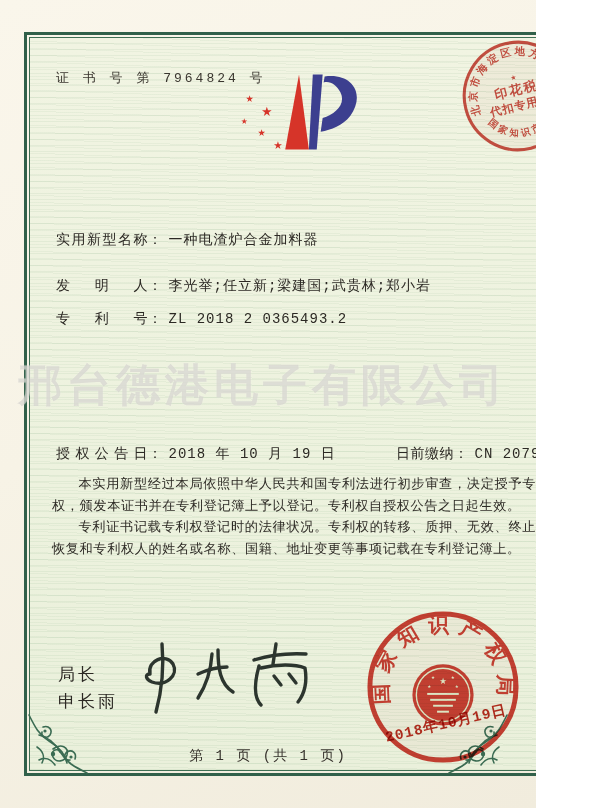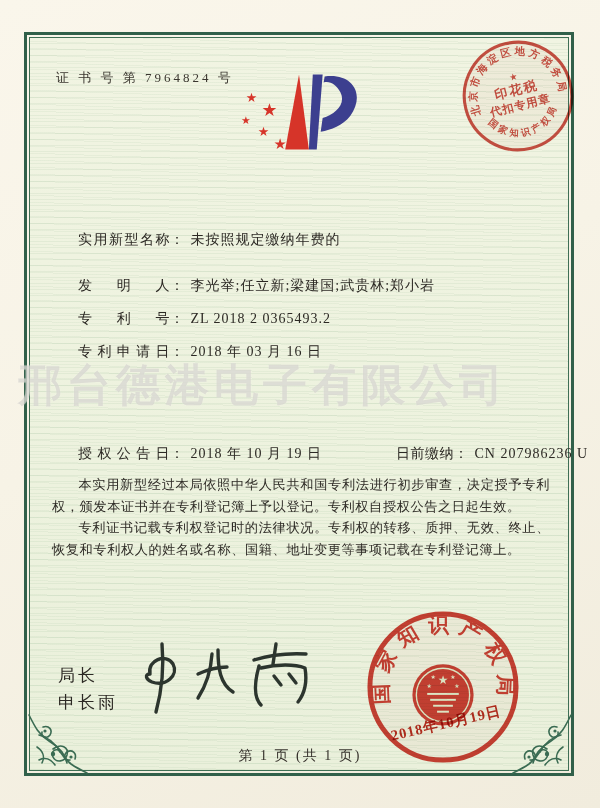--- a/index.html
+++ b/index.html
@@ -1,35 +1,35 @@
 <!DOCTYPE html>
 <html><head>
 <meta charset="utf-8">
 <style>
   html,body{margin:0;padding:0;}
   .page{
-    position:relative;width:600px;height:808px;overflow:hidden;
+    position:relative;width:536px;height:808px;overflow:hidden;
     background:linear-gradient(155deg,#faf6eb 0%,#f7f3e6 45%,#f1ecdd 100%);
-    font-family:Liberation Serif, serif;color:#2c2924;
+    font-family:Liberation Mono, monospace;color:#2c2924;
   }
   .frame{position:absolute;left:24px;top:32px;width:550px;height:744px;
     border:3px solid #31604a;box-sizing:border-box;}
   .frame-inner{position:absolute;inset:2px;border:1px solid #3f6f55;
     background:
       repeating-linear-gradient(0deg, rgba(110,160,115,0.10) 0 1px, rgba(0,0,0,0) 1px 6px),
       repeating-linear-gradient(2deg, rgba(110,160,115,0.08) 0 1px, rgba(0,0,0,0) 1px 7px),
       linear-gradient(180deg,#f1f4e2 0%,#edf2de 60%,#eaf0db 100%);}
   .cert-no{position:absolute;left:56px;top:69px;font-size:13px;letter-spacing:3px;color:#3a362f;}
   .logo{position:absolute;left:236px;top:72px;width:128px;height:82px;}
   .tax-stamp{position:absolute;left:456px;top:34px;width:124px;height:124px;
     mix-blend-mode:multiply;opacity:.88;}
   .title{position:absolute;left:0;right:0;top:146px;text-align:center;
     font-size:31px;font-weight:600;letter-spacing:12px;color:#1e1c18;}
   .field{position:absolute;left:56px;font-size:14px;letter-spacing:.5px;white-space:nowrap;}
-  .lbl{display:inline-block;width:92px;text-align:justify;text-align-last:justify;margin-left:22px;}
+  .lbl{display:inline-block;width:92px;text-align:justify;text-align-last:justify;}
   .colon{margin:0 6px 0 0;}
   .val{letter-spacing:1px;}
   .grant-no-cell{position:absolute;left:340px;top:0;}
   .watermark{position:absolute;left:18px;top:356px;width:564px;white-space:nowrap;
     font-size:44px;font-weight:700;letter-spacing:5px;color:rgba(165,162,150,0.33);
     text-shadow:0 0 1px rgba(255,255,255,.7);pointer-events:none;}
   .body-text{position:absolute;left:52px;width:498px;top:474px;
     font-size:13.2px;line-height:21.6px;text-align:justify;letter-spacing:.6px;color:#2e2b26;}
   .body-text p{margin:0;text-indent:2em;}
   .signer{position:absolute;left:58px;top:662px;font-size:17px;line-height:27px;letter-spacing:3px;}
@@ -116,30 +116,27 @@
         <textPath href="#taxBottom" startOffset="50%" text-anchor="middle">国家知识产权局</textPath>
       </text>
       <text x="60" y="44" font-size="9" text-anchor="middle">★</text>
       <text x="60" y="58" font-size="12.5" font-weight="700" letter-spacing="2" text-anchor="middle">印花税</text>
       <text x="60" y="73" font-size="11" font-weight="700" letter-spacing="1" text-anchor="middle">代扣专用章</text>
     </g>
   </svg>
 
 
   <div class="field" style="top:231px">
-    <span class="lbl">实用新型名称</span><span class="colon">：</span><span class="val">未按照规定缴纳年费的</span>
+    <span class="lbl">实用新型名称</span><span class="colon">：</span><span class="val">一种电渣炉合金加料器</span>
   </div>
   <div class="field" style="top:277px">
     <span class="lbl">发明人</span><span class="colon">：</span><span class="val">李光举;任立新;梁建国;武贵林;郑小岩</span>
   </div>
   <div class="field" style="top:310px">
     <span class="lbl">专利号</span><span class="colon">：</span><span class="val">ZL 2018 2 0365493.2</span>
-  </div>
-  <div class="field" style="top:343px">
-    <span class="lbl">专利申请日</span><span class="colon">：</span><span class="val">2018 年 03 月 16 日</span>
   </div>
   <div class="field" style="top:445px">
     <span class="lbl">授权公告日</span><span class="colon">：</span><span class="val">2018 年 10 月 19 日</span>
     <span class="grant-no-cell"><span>日前缴纳</span><span class="colon">：</span><span class="val">CN 207986236 U</span></span>
   </div>
 
   <div class="watermark">邢台德港电子有限公司</div>
 
   <div class="body-text">
     <p>本实用新型经过本局依照中华人民共和国专利法进行初步审查，决定授予专利权，颁发本证书并在专利登记簿上予以登记。专利权自授权公告之日起生效。</p>

